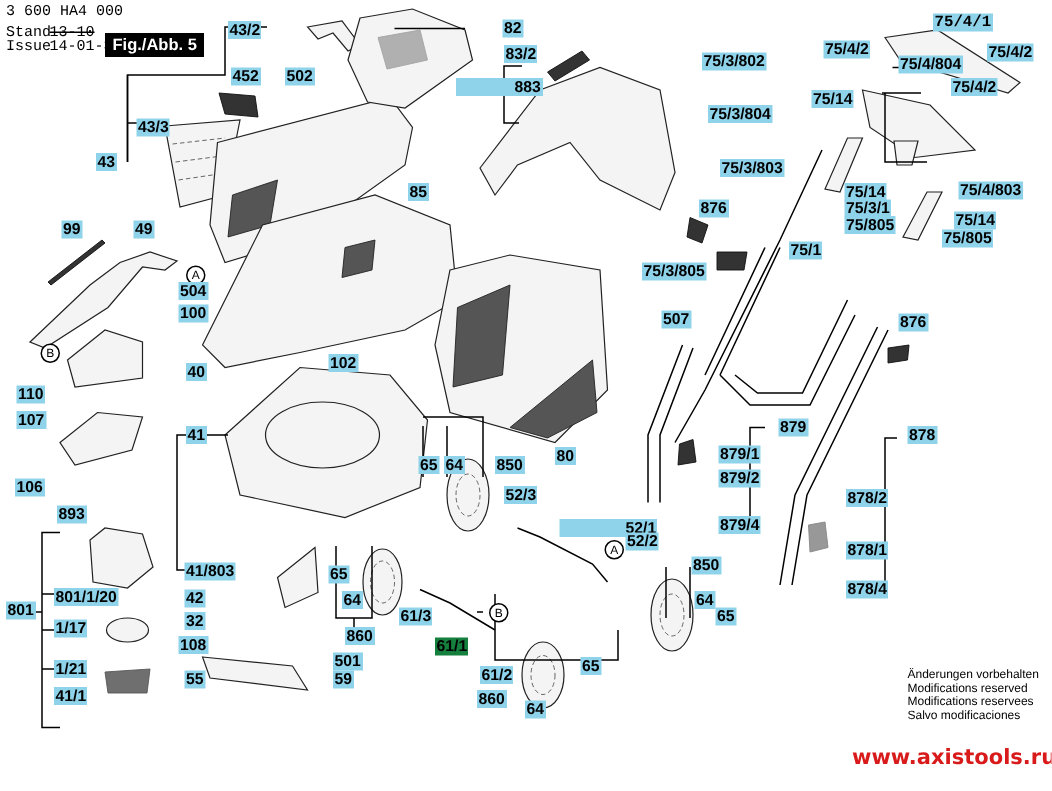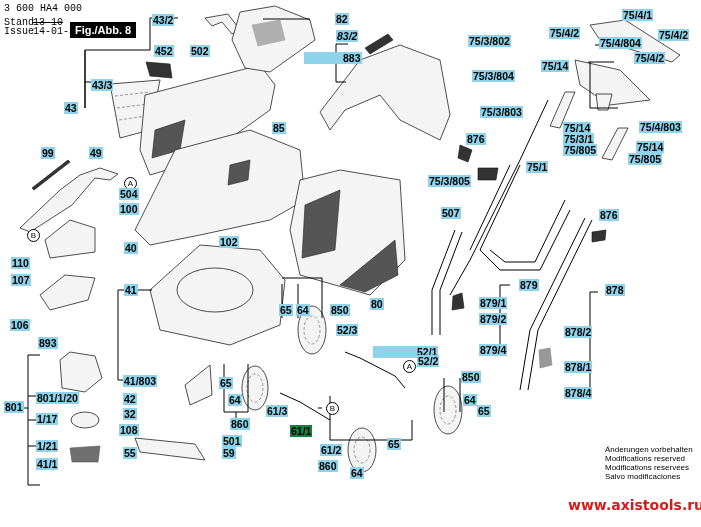--- a/index.html
+++ b/index.html
@@ -118,32 +118,32 @@
     <path class="ln" d="M598 292 L590 292 L590 395 L575 395 M590 335 L575 335 M590 367 L575 367"></path>
     <path class="ln" d="M612 45 L595 45 M614 62 L588 62 M590 62 L590 108 L618 108"></path>
   </g>
 </svg>
 
 <div class="hdr" style="left:4px;top:4px;">3 600 HA4 000</div>
 <div class="hdr" style="left:4px;top:18px;">Stand</div>
 <div class="hdr" style="left:33px;top:18px;text-decoration:line-through;">13-10</div>
 <div class="hdr" style="left:4px;top:27px;">Issue</div>
 <div class="hdr" style="left:33px;top:27px;">14-01-30</div>
-<div class="fig">Fig./Abb. 8</div>
+<div class="fig">Fig./Abb. 5</div>
 
 <div class="circ" style="left:124px;top:177px;">A</div>
 <div class="circ" style="left:27px;top:229px;">B</div>
 <div class="circ" style="left:403px;top:360px;">A</div>
 <div class="circ" style="left:326px;top:402px;">B</div>
 
 <div class="lbl" style="left:152px;top:14px;">43/2</div>
 <div class="lbl" style="left:154px;top:45px;">452</div>
 <div class="lbl" style="left:190px;top:45px;">502</div>
 <div class="lbl" style="left:335px;top:13px;">82</div>
-<div class="lbl" style="left:336px;top:30px;font-style:italic;">83/2</div>
+<div class="lbl" style="left:336px;top:30px;">83/2</div>
 <div class="lbl" style="left:304px;top:52px;padding-left:39px;">883</div>
 <div class="lbl" style="left:91px;top:79px;">43/3</div>
 <div class="lbl" style="left:64px;top:102px;">43</div>
 <div class="lbl" style="left:272px;top:122px;">85</div>
 <div class="lbl" style="left:41px;top:147px;">99</div>
 <div class="lbl" style="left:89px;top:147px;">49</div>
 <div class="lbl" style="left:119px;top:188px;">504</div>
 <div class="lbl" style="left:119px;top:203px;">100</div>
 <div class="lbl" style="left:124px;top:242px;">40</div>
 <div class="lbl" style="left:219px;top:236px;">102</div>
@@ -181,21 +181,21 @@
 <div class="lbl" style="left:417px;top:355px;">52/2</div>
 <div class="lbl" style="left:461px;top:371px;">850</div>
 <div class="lbl" style="left:463px;top:394px;">64</div>
 <div class="lbl" style="left:477px;top:405px;">65</div>
 <div class="lbl" style="left:370px;top:298px;">80</div>
 
 <div class="lbl" style="left:468px;top:35px;">75/3/802</div>
 <div class="lbl" style="left:472px;top:70px;">75/3/804</div>
 <div class="lbl" style="left:541px;top:60px;">75/14</div>
 <div class="lbl" style="left:480px;top:106px;">75/3/803</div>
-<div class="lbl" style="left:622px;top:9px;">75/4/1</div>
+<div class="lbl" style="left:622px;top:9px;font-family:Liberation Mono, monospace;">75/4/1</div>
 <div class="lbl" style="left:549px;top:27px;">75/4/2</div>
 <div class="lbl" style="left:658px;top:29px;">75/4/2</div>
 <div class="lbl" style="left:599px;top:37px;">75/4/804</div>
 <div class="lbl" style="left:634px;top:52px;">75/4/2</div>
 <div class="lbl" style="left:639px;top:121px;">75/4/803</div>
 <div class="lbl" style="left:563px;top:122px;">75/14</div>
 <div class="lbl" style="left:563px;top:133px;">75/3/1</div>
 <div class="lbl" style="left:563px;top:144px;">75/805</div>
 <div class="lbl" style="left:636px;top:141px;">75/14</div>
 <div class="lbl" style="left:628px;top:153px;">75/805</div>

